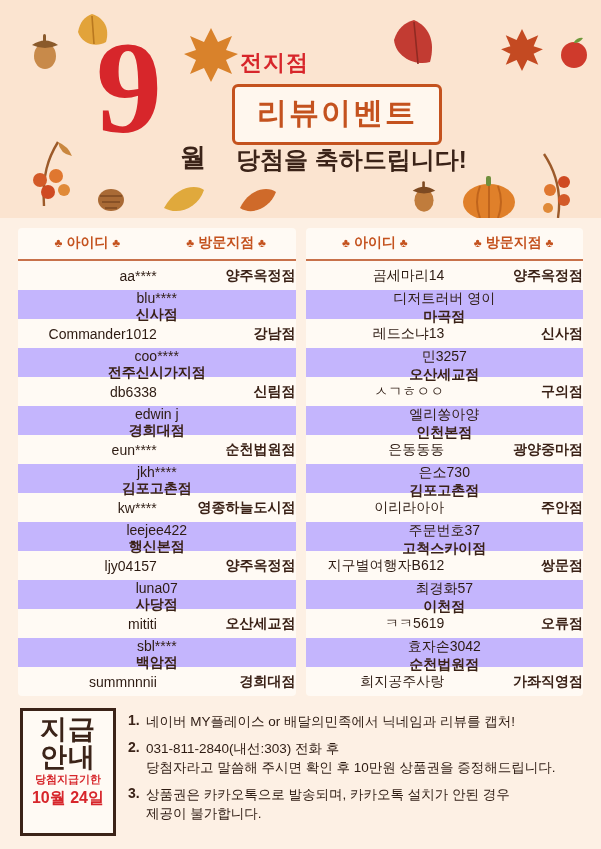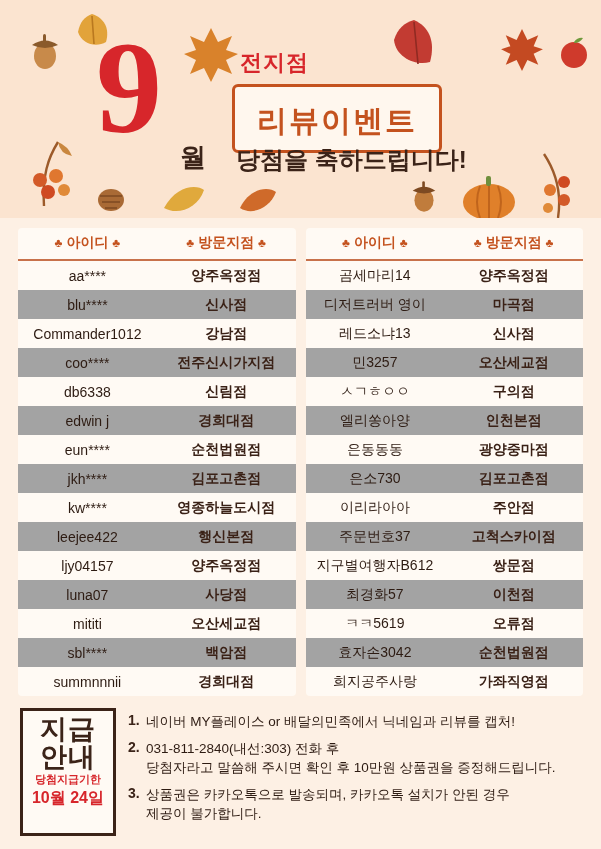--- a/index.html
+++ b/index.html
@@ -46,21 +46,21 @@
     position: absolute;
     left: 240px; top: 48px;
     font-size: 22px;
     font-weight: bold;
     color: #d7262b;
     letter-spacing: 1px;
   }
   .review-box {
     position: absolute;
     left: 232px; top: 84px;
-    padding: 14px 22px 8px 22px;
+    padding: 6px 22px 8px 22px;
     border: 3px solid #c4521e;
     border-radius: 6px;
     background: #fff7ee;
   }
   .review-box span {
     font-size: 30px;
     font-weight: bold;
     color: #c4521e;
     letter-spacing: 2px;
   }
@@ -97,24 +97,24 @@
     font-size: 14px;
     font-weight: bold;
     color: #c4521e;
   }
   .clover { color: #c4521e; font-size: 12px; }
   .trow {
     display: flex;
     height: 29px;
     align-items: center;
   }
-  .trow.alt { background: #a3a3a3; }
+  .trow.alt { background: #c4b5fd; flex-direction: column; }
   .trow div {
     flex: 1 1 0;
-    text-align: center;
+    text-align: right;
     font-size: 14px;
     color: #2d1b12;
   }
   .trow div.shop { font-weight: bold; color: #3a2116; }
 
   
   .footer {
     position: absolute;
     left: 0; top: 700px;
     width: 601px; height: 149px;

